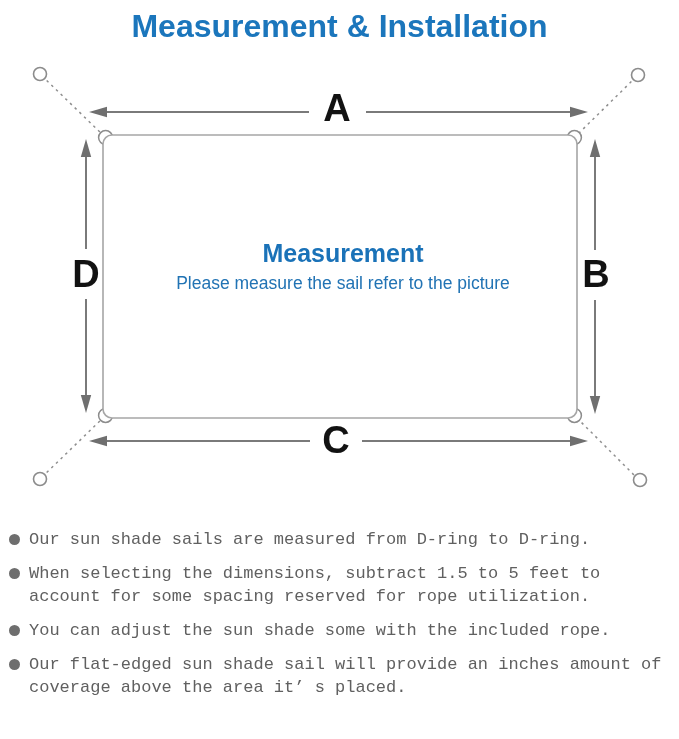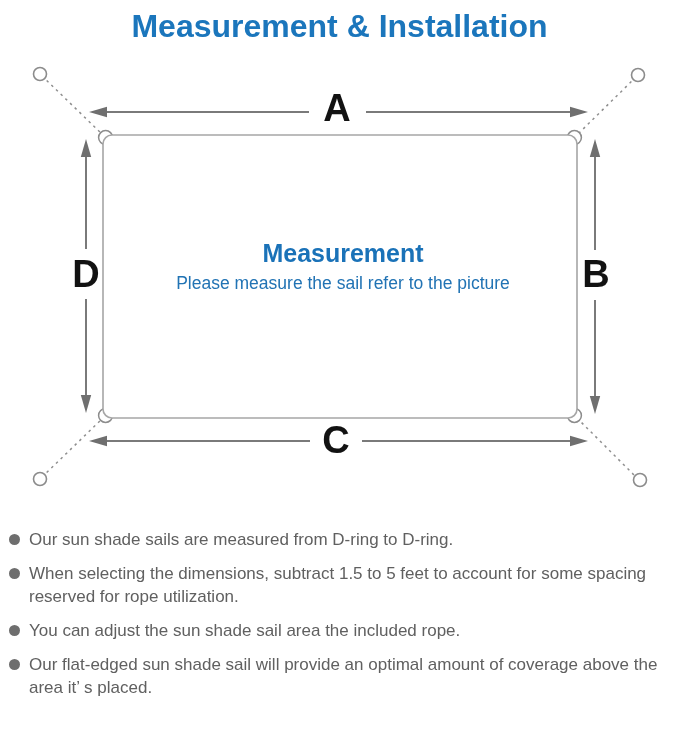--- a/index.html
+++ b/index.html
@@ -72,20 +72,21 @@
     height: 11px;
     border-radius: 50%;
     background: #6e6e6e;
     margin: 6px 9px 0 0;
   }
   .note-text {
     font-size: 17px;
     line-height: 23px;
     color: #606060;
     max-width: 648px;
+    font-family: Liberation Mono, monospace;
   }
 </style>
 </head>
 <body>
 
 <div class="page">
 
   <h1 class="page-title">Measurement &amp; Installation</h1>
 
   <svg class="diagram-wrap" width="679" height="460" viewBox="0 0 679 460" xmlns="http://www.w3.org/2000/svg">
@@ -148,21 +149,21 @@
     <li class="note-item">
       <span class="note-dot"></span>
       <span class="note-text">Our sun shade sails are measured from D-ring to D-ring.</span>
     </li>
     <li class="note-item">
       <span class="note-dot"></span>
       <span class="note-text">When selecting the dimensions, subtract 1.5 to 5 feet to account for some spacing reserved for rope utilization.</span>
     </li>
     <li class="note-item">
       <span class="note-dot"></span>
-      <span class="note-text">You can adjust the sun shade sail area the included rope.</span>
+      <span class="note-text">You can adjust the sun shade some with the included rope.</span>
     </li>
     <li class="note-item">
       <span class="note-dot"></span>
-      <span class="note-text">Our flat-edged sun shade sail will provide an optimal amount of coverage above the area it’ s placed.</span>
+      <span class="note-text">Our flat-edged sun shade sail will provide an inches amount of coverage above the area it’ s placed.</span>
     </li>
   </ul>
 
 </div>
 
 </body></html>

